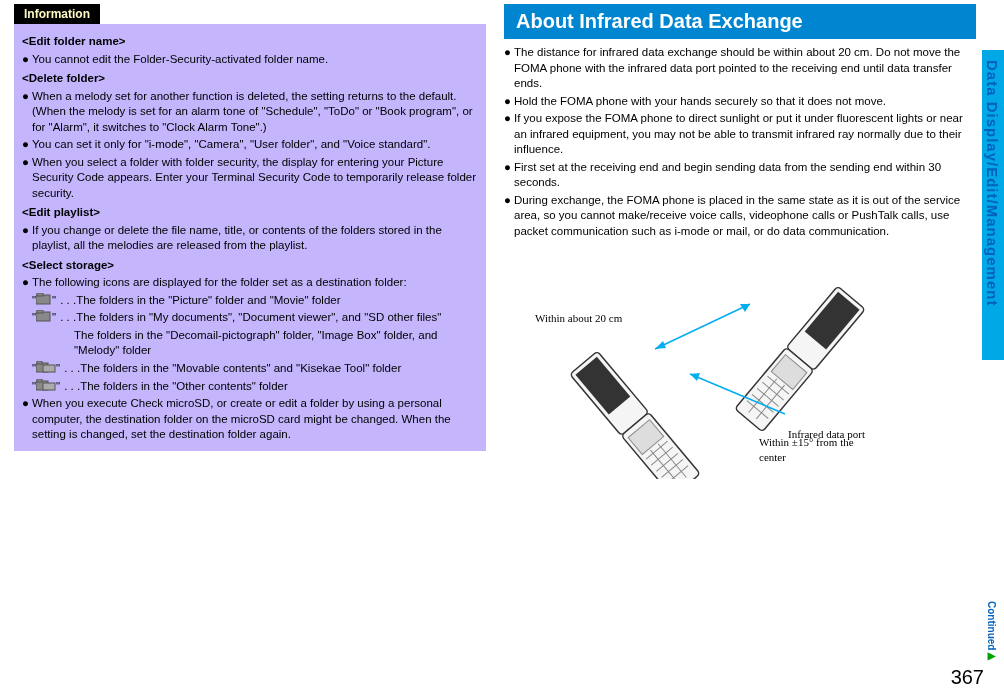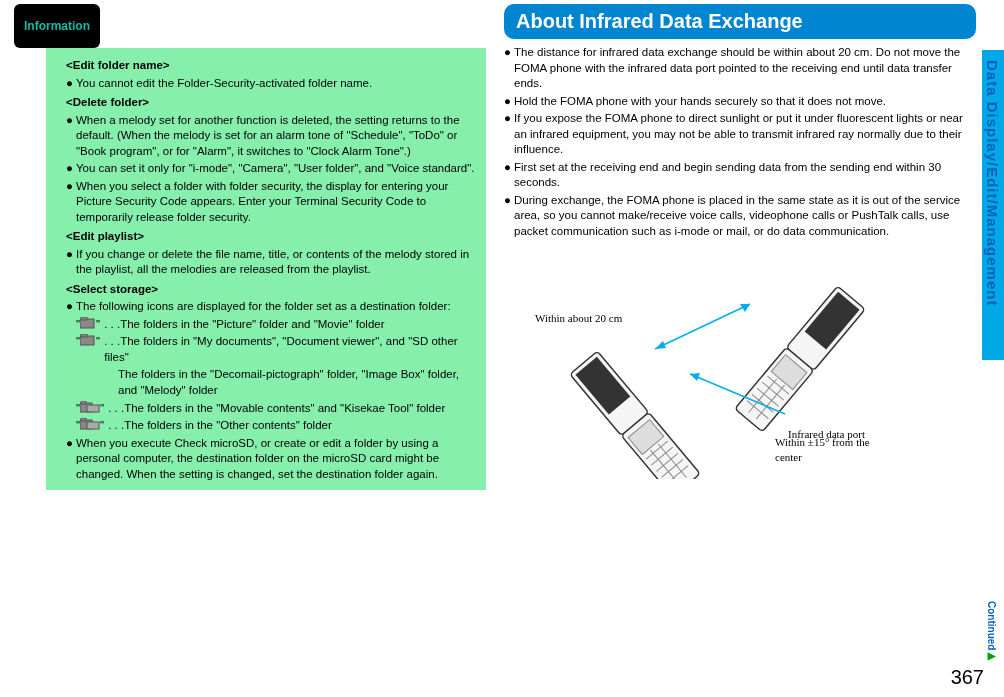--- a/index.html
+++ b/index.html
@@ -1,30 +1,30 @@
 <!DOCTYPE html>
 <html><head>
 <meta charset="utf-8">
 <style>
   * { box-sizing: border-box; margin: 0; padding: 0; }
   body { width: 1004px; height: 697px; font-family: Arial, Helvetica, sans-serif; font-size: 11.5px; color: #000; line-height: 1.35; position: relative; background: #fff; }
   .page { display: flex; gap: 18px; padding: 4px 10px 0 14px; }
   .col { width: 472px; }
   .right-col { width: 472px; }
-  .info-tab { background: #000; color: #14b8a6; font-weight: bold; padding: 14px 10px; display: inline-block; font-size: 12px; border-radius: 6px; }
-  .info-box { background: #86efac; padding: 6px 8px 8px 20px; margin-left: 32px; }
+  .info-tab { background: #000; color: #fef9c3; font-weight: bold; padding: 2px 10px; display: inline-block; font-size: 12px; }
+  .info-box { background: #c4b5fd; padding: 6px 8px 8px 8px; }
   .sub-head { font-weight: bold; margin-top: 4px; }
   .bullet-row { display: flex; align-items: flex-start; margin-top: 2px; }
   .dot { width: 10px; flex-shrink: 0; text-align: left; }
   .txt { flex: 1; }
   .icon-line { display: flex; align-items: flex-start; margin-left: 10px; margin-top: 2px; }
   .quote { }
   .folder-icon { display:inline-block; vertical-align: middle; }
   .icon-desc { margin-left: 4px; }
-  .blue-bar { background: #0085d1; color: #fff; font-size: 20px; font-weight: bold; padding: 4px 12px; border-radius: 10px; margin-bottom: 6px; }
+  .blue-bar { background: #0085d1; color: #fff; font-size: 20px; font-weight: bold; padding: 4px 12px; border-radius: 0; margin-bottom: 6px; }
   .right-bold { font-weight: bold; margin-bottom: 4px; }
   .side-tab { position: absolute; right: 0; top: 50px; width: 22px; height: 310px; background: #00a8e6; }
   .side-text { position: absolute; right: 2px; top: 60px; writing-mode: vertical-rl; color: #0060c0; font-weight: bold; font-size: 15px; letter-spacing: 1px; }
   .page-num { position: absolute; right: 20px; bottom: 6px; font-size: 20px; font-weight: normal; }
   .continued { position: absolute; right: 6px; bottom: 36px; writing-mode: vertical-rl; font-size: 10px; }
   .continued .c { color: #0060c0; font-weight: bold; }
   .continued .arrow { color: #00a000; font-weight: bold; }
   .diagram { position: relative; width: 400px; height: 230px; margin: 10px auto 0 auto; font-family: Liberation Serif, serif; }
   .label { position: absolute; font-size: 11px; }
   svg { display: block; }
@@ -54,21 +54,21 @@
           <div class="txt">You can set it only for "i-mode", "Camera", "User folder", and "Voice standard".</div>
         </div>
       <div class="bullet-row">
           <div class="dot">●</div>
           <div class="txt">When you select a folder with folder security, the display for entering your Picture Security Code appears. Enter your Terminal Security Code to temporarily release folder security.</div>
         </div>
 
       <div class="sub-head">&lt;Edit playlist&gt;</div>
       <div class="bullet-row">
           <div class="dot">●</div>
-          <div class="txt">If you change or delete the file name, title, or contents of the melody stored in the playlist, all the melodies are released from the playlist.</div>
+          <div class="txt">If you change or delete the file name, title, or contents of the folders stored in the playlist, all the melodies are released from the playlist.</div>
         </div>
 
       <div class="sub-head">&lt;Select storage&gt;</div>
       <div class="bullet-row">
           <div class="dot">●</div>
           <div class="txt">The following icons are displayed for the folder set as a destination folder:</div>
         </div>
 
       <div class="icon-line">
         <span class="quote">"</span>
@@ -187,21 +187,21 @@
 
         <line x1="115" y1="100" x2="210" y2="55" stroke="#00aeef" stroke-width="1.5"></line>
         <polygon points="115,100 123,92 126,99" fill="#00aeef"></polygon>
         <polygon points="210,55 200,55 205,63" fill="#00aeef"></polygon>
 
         <line x1="245" y1="165" x2="150" y2="125" stroke="#00aeef" stroke-width="1.5"></line>
         <polygon points="150,125 160,124 157,132" fill="#00aeef"></polygon>
       </svg>
       <div class="label" style="left:-5px; top:62px;">Within about 20 cm</div>
       <div class="label" style="left:248px; top:158px;margin-top:20px;">Infrared data port</div>
-      <div class="label" style="left:235px; top:186px; width:110px;">Within ±15° from the center</div>
+      <div class="label" style="left:219px; top:186px; width:110px;">Within ±15° from the center</div>
     </div>
   </div>
 </div>
 
 <div class="side-tab"></div>
 <div class="side-text">Data Display/Edit/Management</div>
 
 <div class="continued">
   <span class="c">Continued</span><span class="arrow">▶</span>
 </div>

